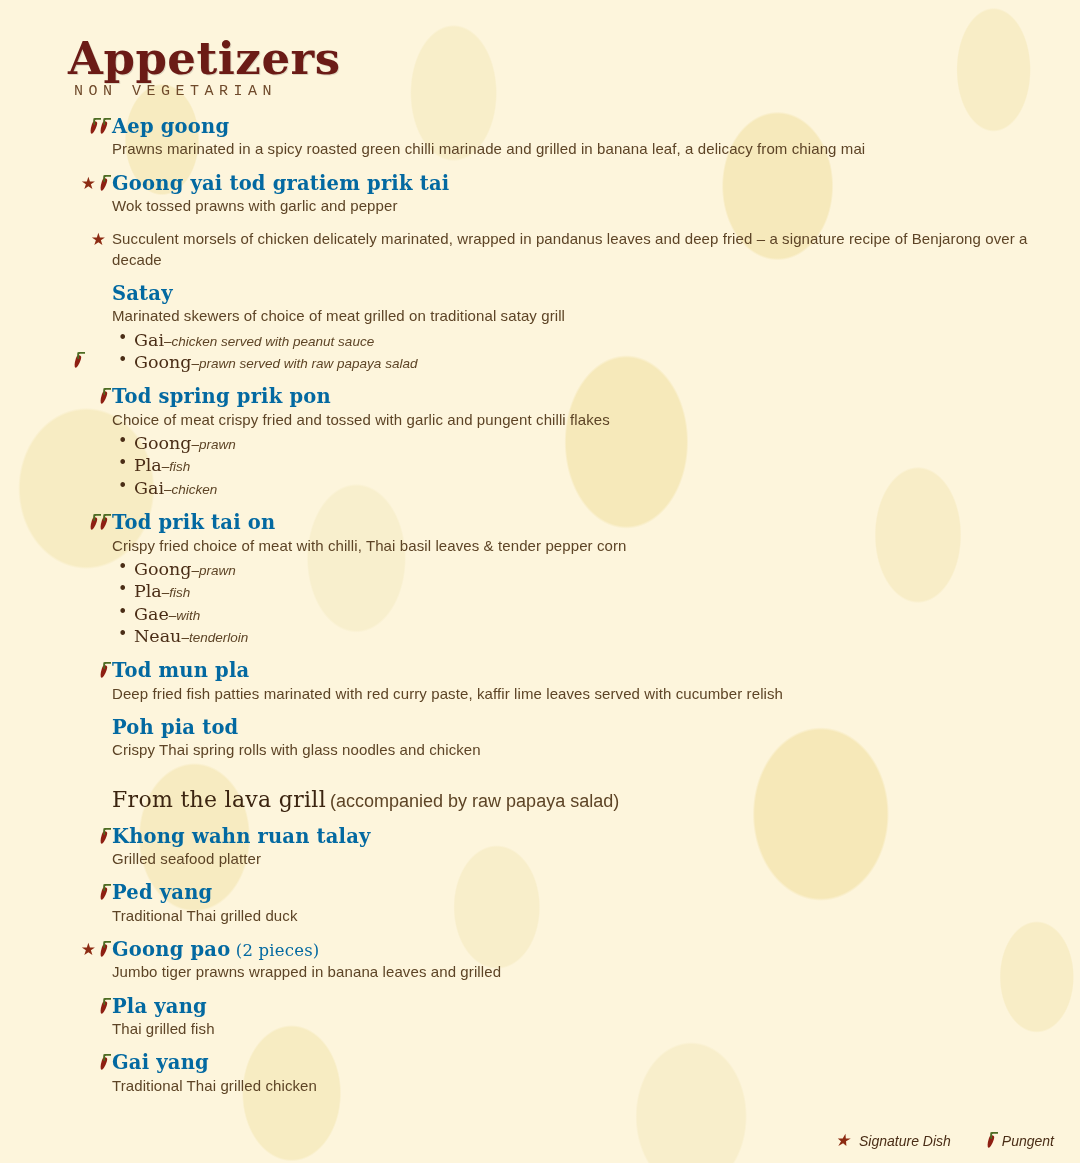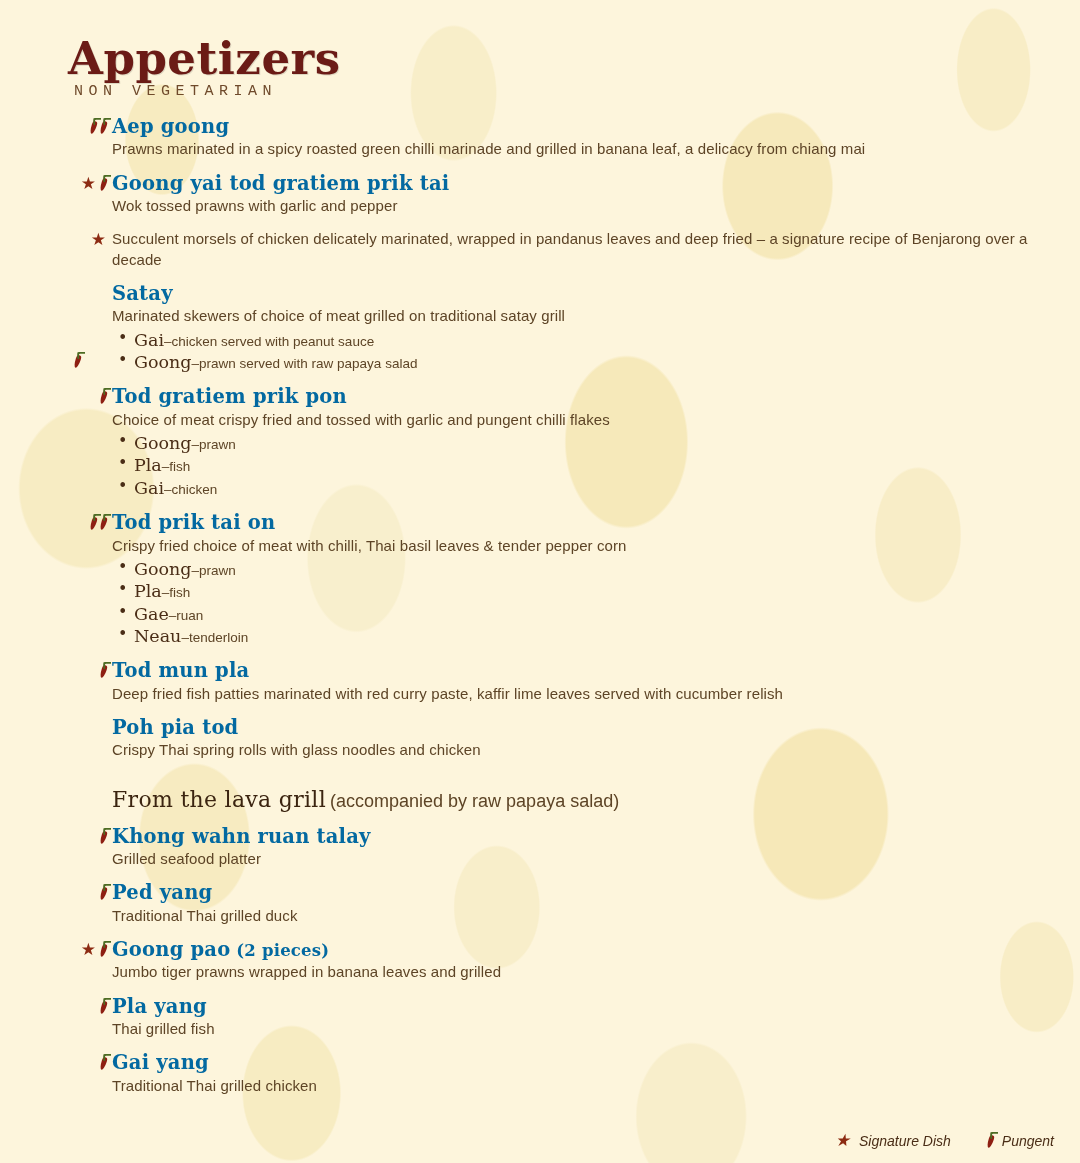--- a/index.html
+++ b/index.html
@@ -118,21 +118,21 @@
 
   .item-name {
     font-family: "DejaVu Serif", serif;
     font-weight: bold;
     font-size: 19.5px;
     color: #0369a1;
     line-height: 1.15;
     letter-spacing: 0.2px;
   }
   .item-name .qty {
-    font-weight: bold;
+    font-weight: normal;
     font-size: 16.5px;
   }
   .item-desc {
     font-family: "Liberation Sans", sans-serif;
     font-size: 15px;
     color: #5d4426;
     line-height: 1.35;
     margin-top: 1px;
     letter-spacing: 0.1px;
   }
@@ -154,20 +154,21 @@
     position: absolute;
     left: 2px;
     top: -1px;
     font-size: 16px;
     color: #4a2d16;
   }
   .sub-list li .tail {
     font-family: "Liberation Sans", sans-serif;
     font-size: 13.5px;
     color: #5d4426;
+    font-style: italic;
   }
   .satay-chilli {
     position: absolute;
     left: 26px;
     margin-top: 0;
   }
 
   .section-head {
     margin: 26px 0 14px 8px;
     padding-left: 44px;
@@ -231,36 +232,36 @@
         <div class="item-desc">Marinated skewers of choice of meat grilled on traditional satay grill</div>
         <ul class="sub-list">
           <li><span>Gai</span><span class="tail">–chicken served with peanut sauce</span></li>
           <li style="position: relative;"><span>Goong</span><span class="tail">–prawn served with raw papaya salad</span><span class="chilli satay-chilli" style="position: absolute; left: -44px; top: 1px;">
               <i></i>
             </span></li>
         </ul>
       </div>
       <div class="item">
         <div class="marks"><span class="chilli"><i></i></span></div>
-        <div class="item-name">Tod gratiem prik pon</div>
+        <div class="item-name">Tod spring prik pon</div>
         <div class="item-desc">Choice of meat crispy fried and tossed with garlic and pungent chilli flakes</div>
         <ul class="sub-list">
           <li><span>Goong</span><span class="tail">–prawn</span></li>
           <li><span>Pla</span><span class="tail">–fish</span></li>
           <li><span>Gai</span><span class="tail">–chicken</span></li>
         </ul>
       </div>
       <div class="item">
         <div class="marks"><span class="chilli"><i></i></span><span class="chilli"><i></i></span></div>
         <div class="item-name">Tod prik tai on</div>
         <div class="item-desc">Crispy fried choice of meat with chilli, Thai basil leaves &amp; tender pepper corn</div>
         <ul class="sub-list">
           <li><span>Goong</span><span class="tail">–prawn</span></li>
           <li><span>Pla</span><span class="tail">–fish</span></li>
-          <li><span>Gae</span><span class="tail">–ruan</span></li>
+          <li><span>Gae</span><span class="tail">–with</span></li>
           <li><span>Neau</span><span class="tail">–tenderloin</span></li>
         </ul>
       </div>
       <div class="item">
         <div class="marks"><span class="chilli"><i></i></span></div>
         <div class="item-name">Tod mun pla</div>
         <div class="item-desc">Deep fried fish patties marinated with red curry paste, kaffir lime leaves served with cucumber relish</div>
       </div>
       <div class="item">
         <div class="marks"></div>

